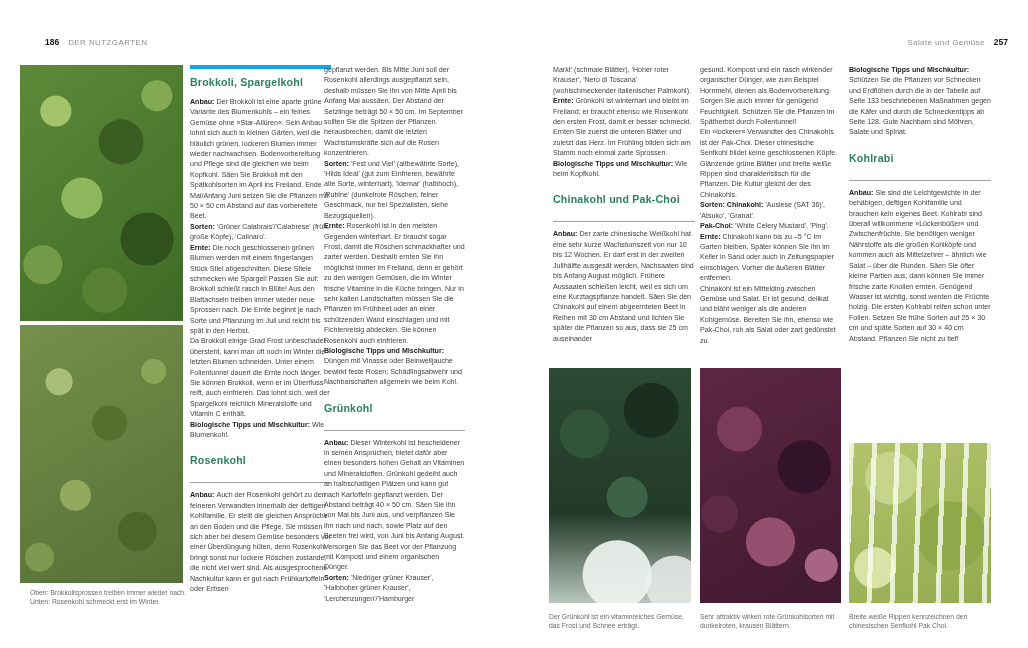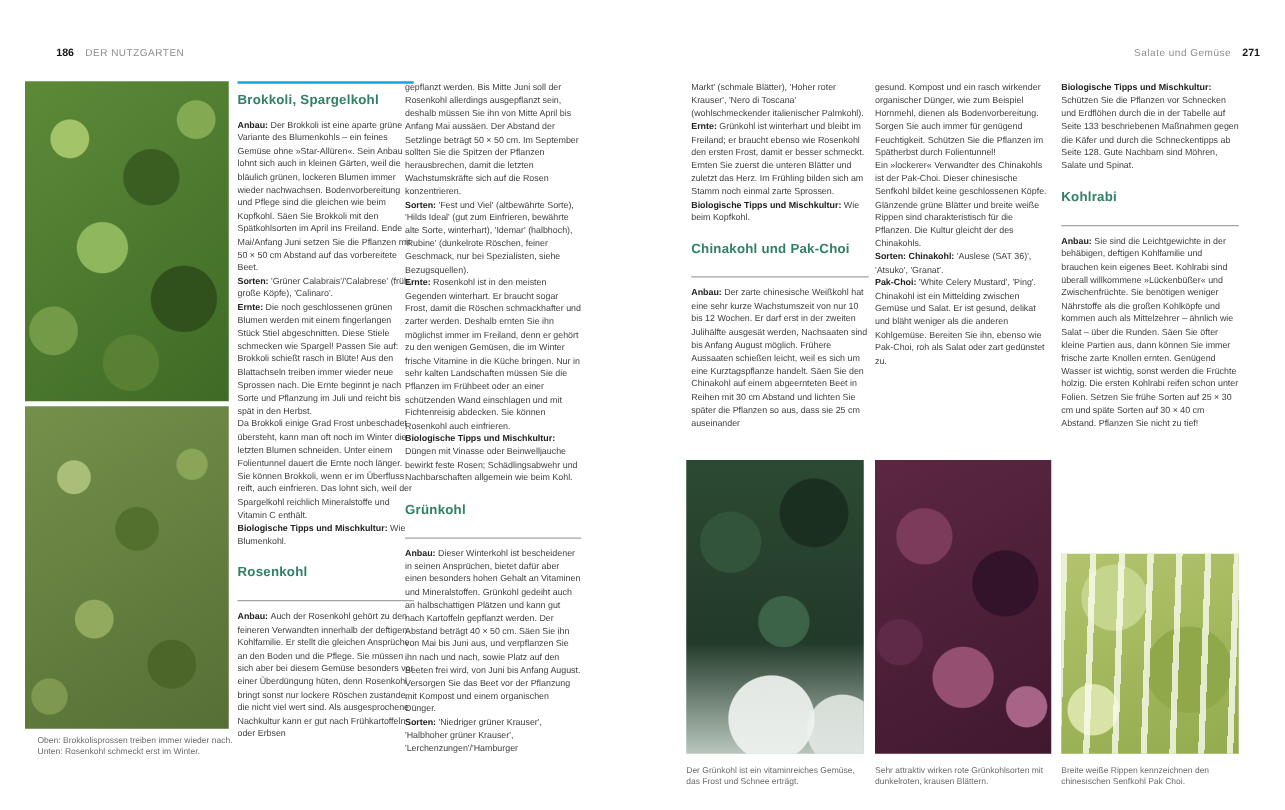--- a/index.html
+++ b/index.html
@@ -20,21 +20,21 @@
   #col2{left:324px;width:141px;}
   #col3{left:529px;width:142px;margin-left:24px;}
   #col4{left:700px;width:141px;}
   #col5{left:849px;width:142px;}
 
   .body-para{margin:0;font-size:7.1px;line-height:10.4px;color:#424242;}
   .body-para b{color:#222222;}
   .sec-heading{font-size:10.6px;font-weight:bold;color:#2e8162;letter-spacing:.2px;
                margin:14px 0 7px 0;padding-bottom:16px;border-bottom:1px solid #a3a3a3;}
   .sec-heading.heading-first{margin-top:0;padding-top:7px;border-bottom:none;
-               border-top:2px solid #0ea5e9;padding-bottom:2px;}
+               border-top:4px solid #0ea5e9;padding-bottom:2px;}
 
   
   .photo{position:absolute;overflow:hidden;}
   #photo-broccoli{left:20px;top:65px;width:163px;height:256px;
     background:
       radial-gradient(circle at 22% 18%, rgba(168,199,108,.95) 0 15px, transparent 16px),
       radial-gradient(circle at 62% 30%, rgba(56,92,33,.95) 0 22px, transparent 23px),
       radial-gradient(circle at 84% 12%, rgba(140,178,88,.85) 0 15px, transparent 16px),
       radial-gradient(circle at 38% 52%, rgba(150,190,98,.9) 0 20px, transparent 21px),
       radial-gradient(circle at 78% 68%, rgba(47,79,27,.95) 0 26px, transparent 27px),
@@ -82,21 +82,21 @@
   #caption-b{left:700px;top:612px;width:138px;}
   #caption-c{left:849px;top:612px;width:138px;}
 </style>
 </head>
 <body>
 
 <div class="runhead" id="runhead-left">
   <span class="pnum">186</span><span>DER NUTZGARTEN</span>
 </div>
 <div class="runhead" id="runhead-right">
-  <span>Salate und Gemüse</span><span class="pnum">271</span>
+  <span>Salate und Gemüse</span><span class="pnum">257</span>
 </div>
 
 <div class="photo" id="photo-broccoli"></div>
 <div class="photo" id="photo-rosenkohl"></div>
 <div class="caption" id="caption-left">
   <div>Oben: Brokkolisprossen treiben immer wieder nach.</div>
   <div>Unten: Rosenkohl schmeckt erst im Winter.</div>
 </div>
 
 <div class="col" id="col1">
@@ -123,20 +123,21 @@
     <p class="body-para"><b>Ernte: </b>Grünkohl ist winterhart und bleibt im Freiland; er braucht ebenso wie Rosenkohl den ersten Frost, damit er besser schmeckt. Ernten Sie zuerst die unteren Blätter und zuletzt das Herz. Im Frühling bilden sich am Stamm noch einmal zarte Sprossen.</p>
     <p class="body-para"><b>Biologische Tipps und Mischkultur: </b>Wie beim Kopfkohl.</p>
     <h3 class="sec-heading">Chinakohl und Pak-Choi</h3>
     <p class="body-para"><b>Anbau: </b>Der zarte chinesische Weißkohl hat eine sehr kurze Wachstumszeit von nur 10 bis 12 Wochen. Er darf erst in der zweiten Julihälfte ausgesät werden, Nachsaaten sind bis Anfang August möglich. Frühere Aussaaten schießen leicht, weil es sich um eine Kurztagspflanze handelt. Säen Sie den Chinakohl auf einem abgeernteten Beet in Reihen mit 30 cm Abstand und lichten Sie später die Pflanzen so aus, dass sie 25 cm auseinander</p>
   </div>
 <div class="col" id="col4">
     <p class="body-para">gesund. Kompost und ein rasch wirkender organischer Dünger, wie zum Beispiel Hornmehl, dienen als Bodenvorbereitung. Sorgen Sie auch immer für genügend Feuchtigkeit. Schützen Sie die Pflanzen im Spätherbst durch Folientunnel!</p>
     <p class="body-para">Ein »lockerer« Verwandter des Chinakohls ist der Pak-Choi. Dieser chinesische Senfkohl bildet keine geschlossenen Köpfe. Glänzende grüne Blätter und breite weiße Rippen sind charakteristisch für die Pflanzen. Die Kultur gleicht der des Chinakohls.</p>
     <p class="body-para"><b>Sorten: Chinakohl: </b>'Auslese (SAT 36)', 'Atsuko', 'Granat'.</p>
     <p class="body-para"><b>Pak-Choi: </b>'White Celery Mustard', 'Ping'.</p>
+    <p class="body-para"><b>Ernte: </b>Chinakohl kann bis zu –5 °C im Garten bleiben. Später können Sie ihn im Keller in Sand oder auch in Zeitungspapier einschlagen. Vorher die äußeren Blätter entfernen.</p>
     <p class="body-para">Chinakohl ist ein Mittelding zwischen Gemüse und Salat. Er ist gesund, delikat und bläht weniger als die anderen Kohlgemüse. Bereiten Sie ihn, ebenso wie Pak-Choi, roh als Salat oder zart gedünstet zu.</p>
   </div>
 <div class="col" id="col5">
     <p class="body-para"><b>Biologische Tipps und Mischkultur: </b>Schützen Sie die Pflanzen vor Schnecken und Erdflöhen durch die in der Tabelle auf Seite 133 beschriebenen Maßnahmen gegen die Käfer und durch die Schneckentipps ab Seite 128. Gute Nachbarn sind Möhren, Salate und Spinat.</p>
     <h3 class="sec-heading">Kohlrabi</h3>
     <p class="body-para"><b>Anbau: </b>Sie sind die Leichtgewichte in der behäbigen, deftigen Kohlfamilie und brauchen kein eigenes Beet. Kohlrabi sind überall willkommene »Lückenbüßer« und Zwischenfrüchte. Sie benötigen weniger Nährstoffe als die großen Kohlköpfe und kommen auch als Mittelzehrer – ähnlich wie Salat – über die Runden. Säen Sie öfter kleine Partien aus, dann können Sie immer frische zarte Knollen ernten. Genügend Wasser ist wichtig, sonst werden die Früchte holzig. Die ersten Kohlrabi reifen schon unter Folien. Setzen Sie frühe Sorten auf 25 × 30 cm und späte Sorten auf 30 × 40 cm Abstand. Pflanzen Sie nicht zu tief!</p>
   </div>
 
 <div class="photo" id="photo-gruenkohl"></div>
 <div class="photo" id="photo-roter-gruenkohl"></div>

